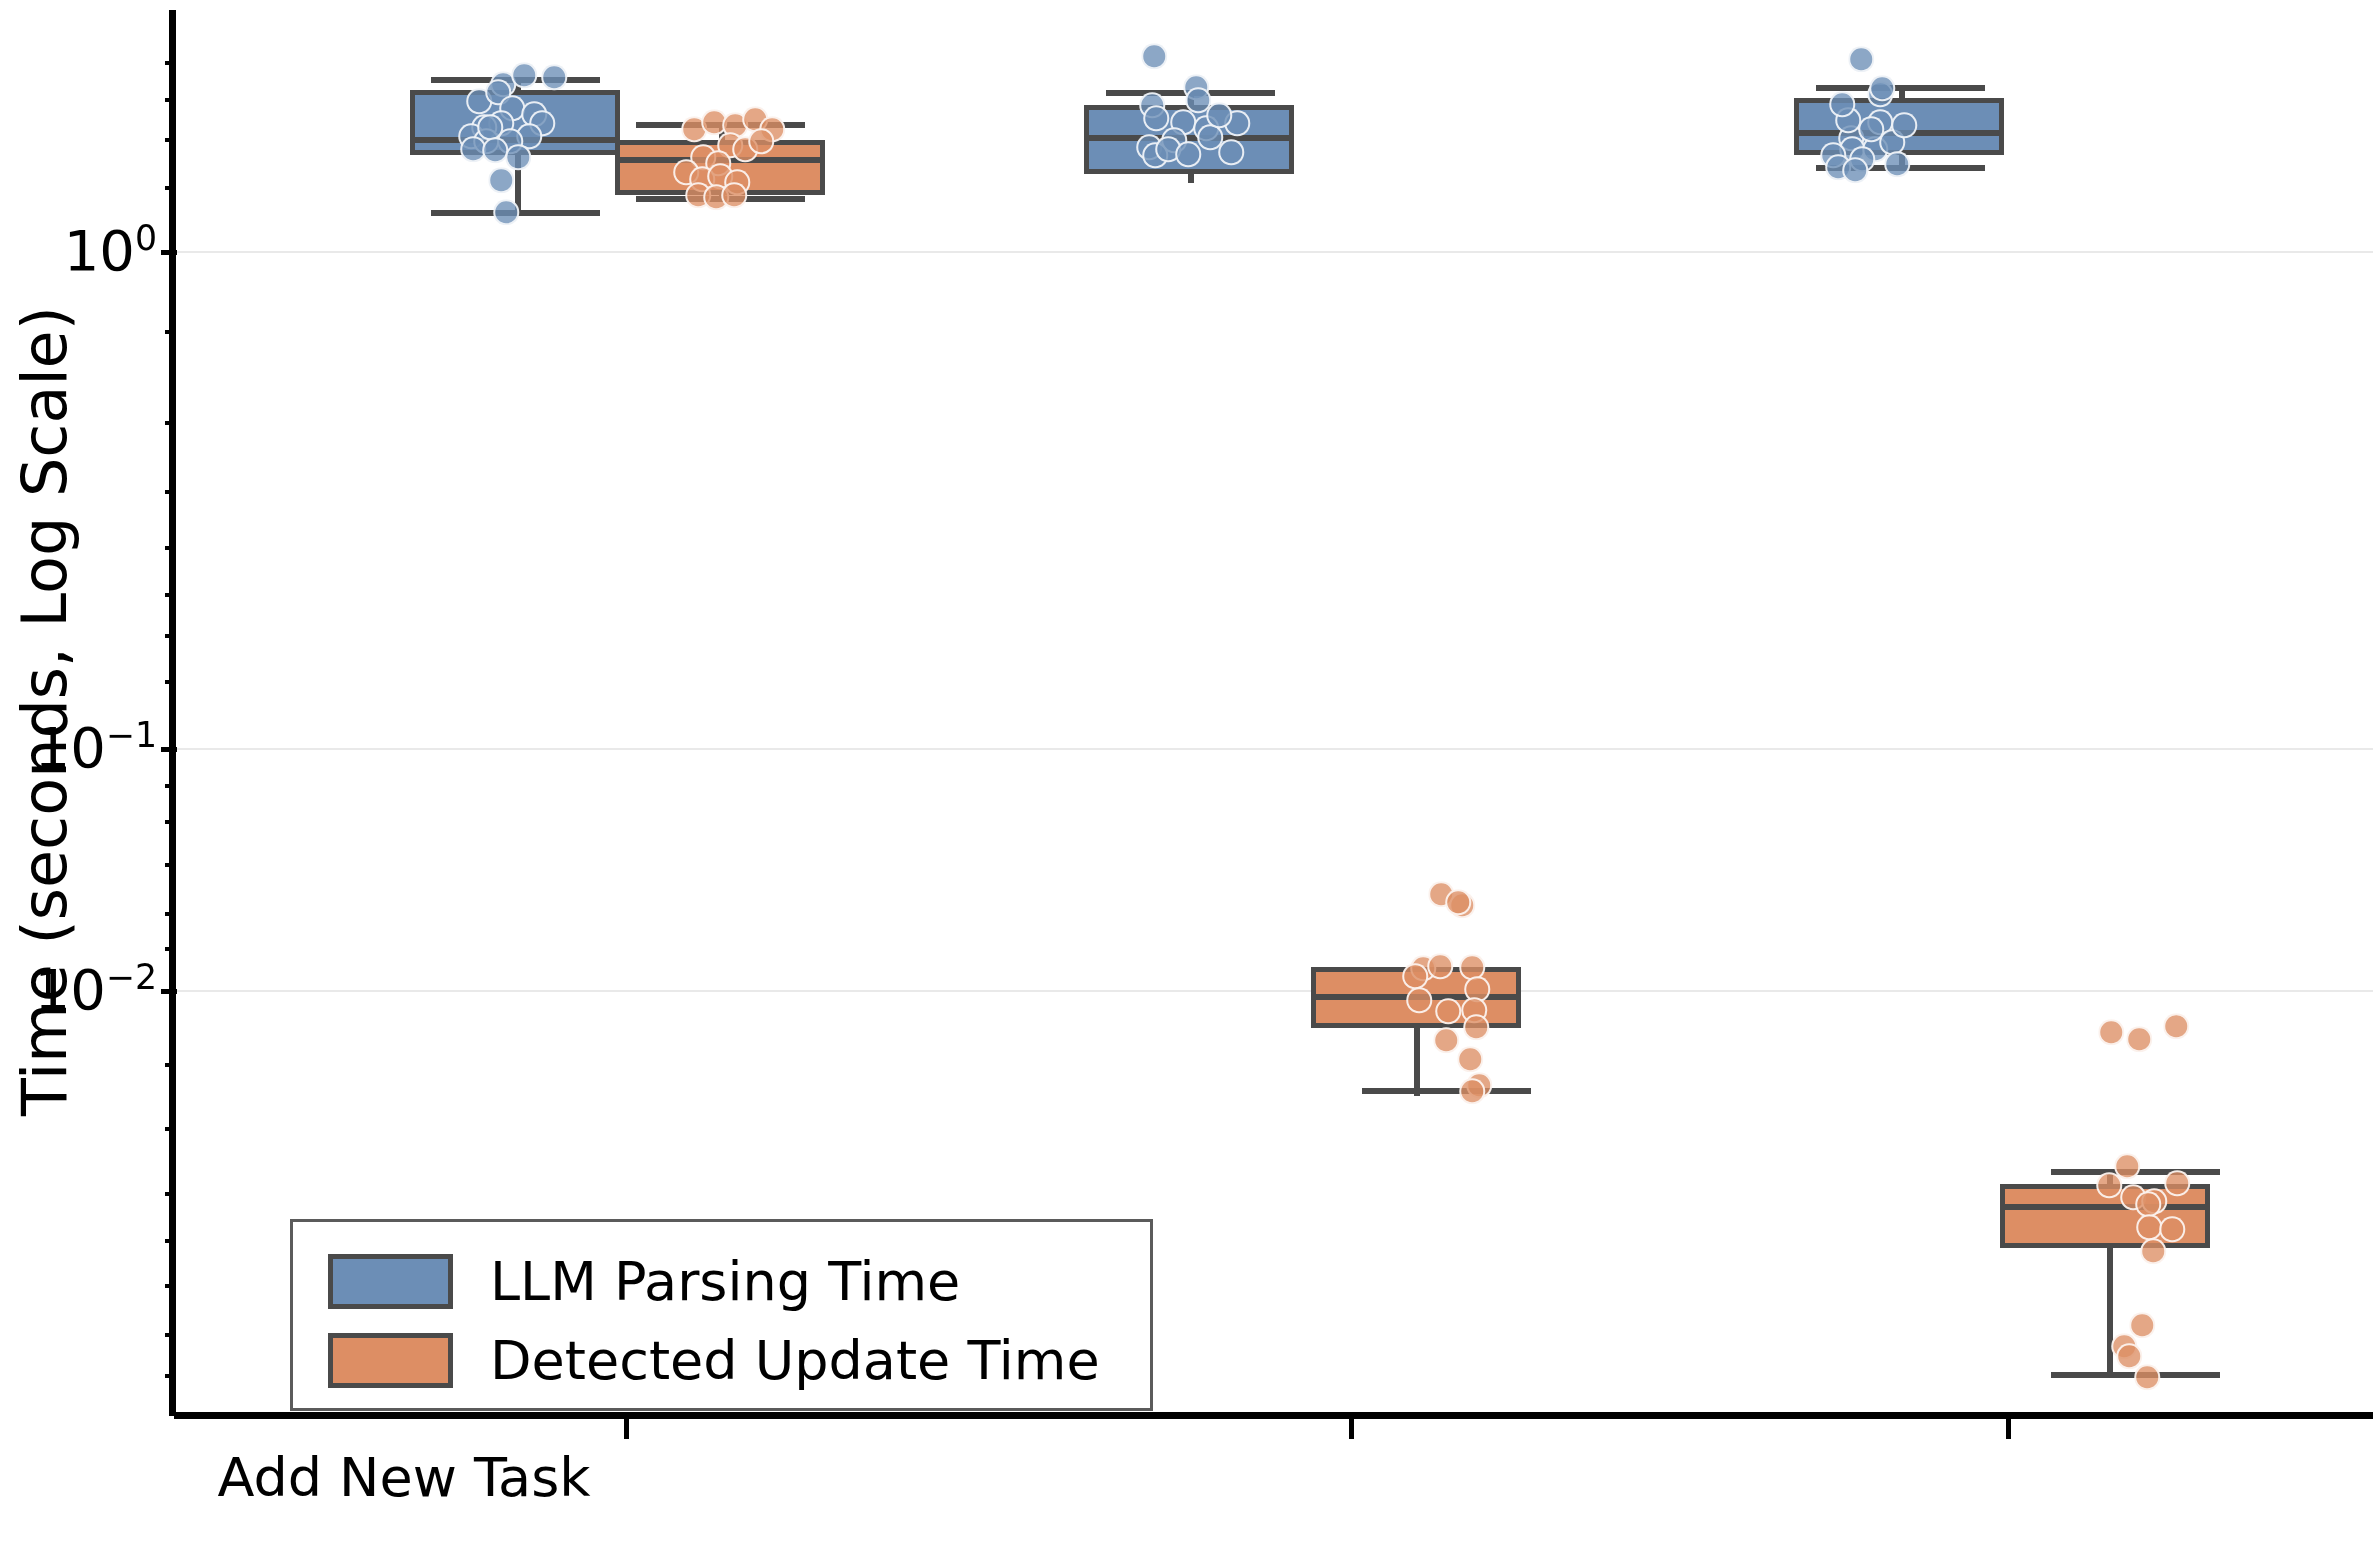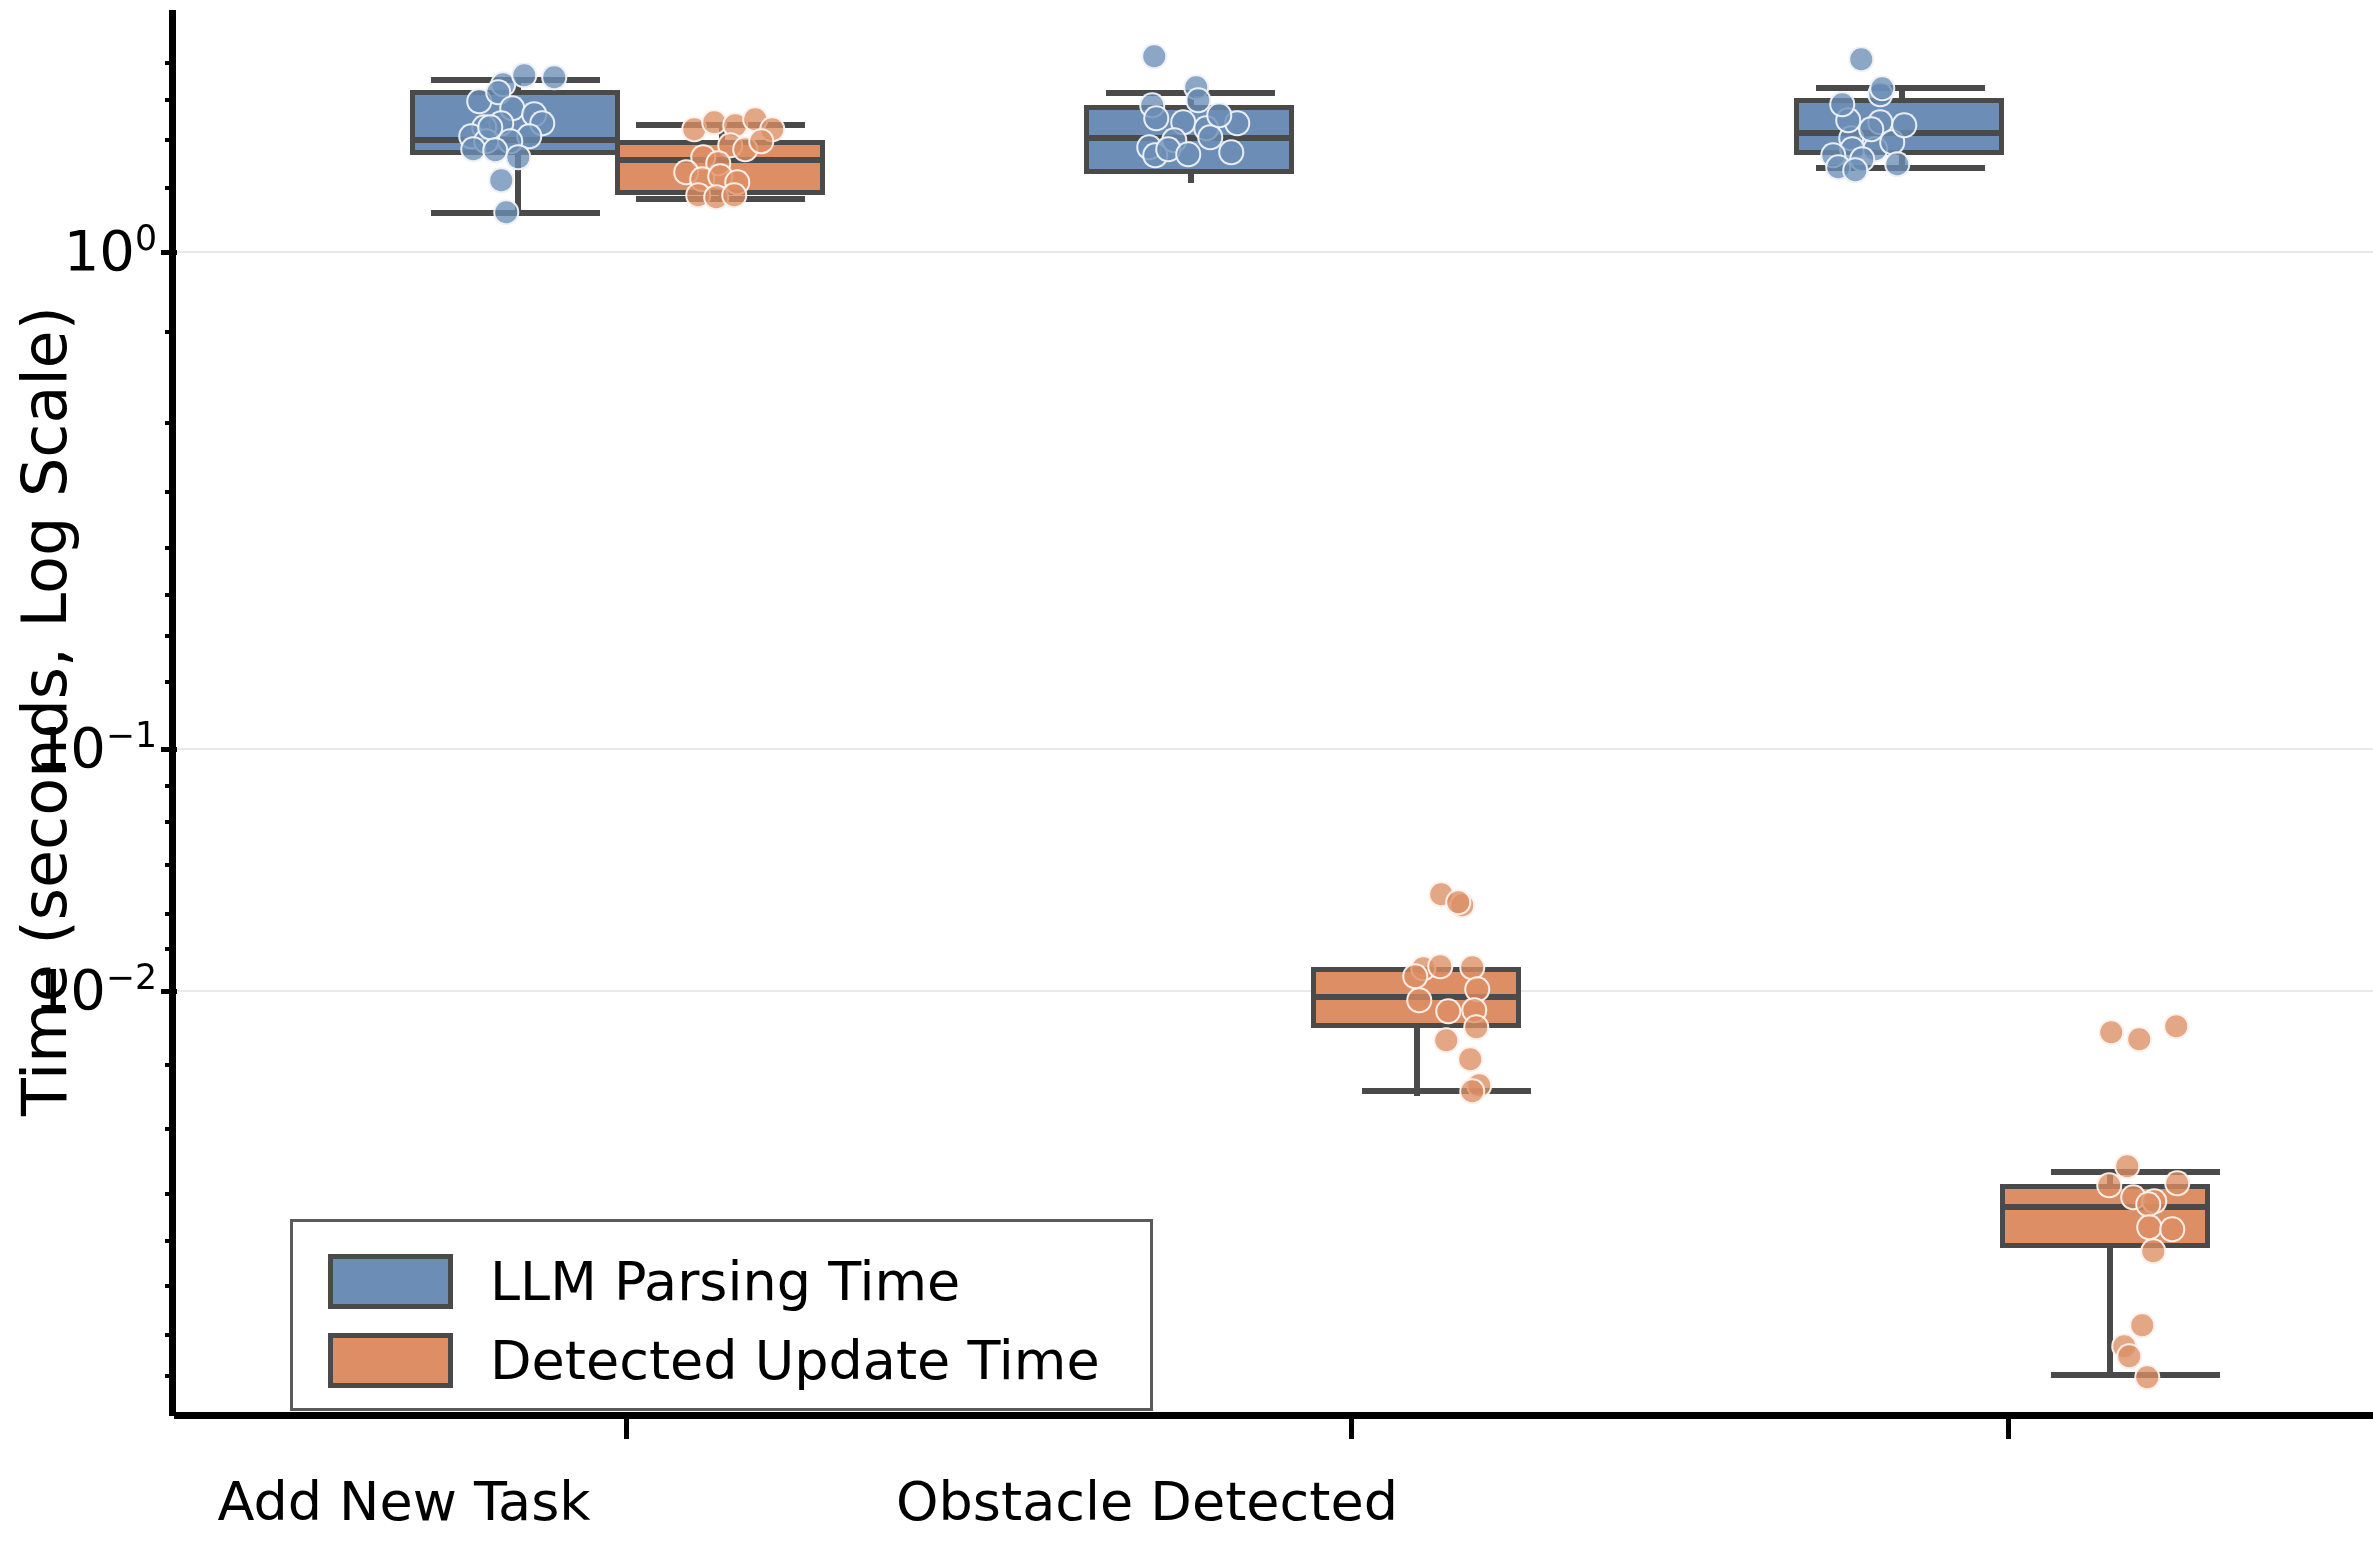--- a/index.html
+++ b/index.html
@@ -69,21 +69,20 @@
     background: #000000;
   }
   .xtick-label {
     position: absolute;
     top: 1446px;
     font-size: 54px;
     color: #000000;
     text-align: center;
     white-space: nowrap;
     transform: translateX(-50%);
-    margin-top: 24px;
   }
   #y-axis-title {
     position: absolute;
     left: 0px;
     top: 0px;
     width: 1404px;
     height: 90px;
     transform-origin: 0 0;
     transform: rotate(-90deg) translate(-1413px, 0px);
     font-size: 62px;
@@ -379,21 +378,20 @@
     <span>10</span><sup style="font-size:0.62em;">−2</sup>
   </div>
 
   <div id="y-axis-title">Time (seconds, Log Scale)</div>
 
   <div class="xtick-mark" style="left:624px;"></div>
   <div class="xtick-mark" style="left:1349px;"></div>
   <div class="xtick-mark" style="left:2006px;"></div>
 
   <div class="xtick-label" style="left:404px;">Add New Task</div>
-  <div class="xtick-label" style="left:1147px;">Obstacle Detected</div>
 
   <div id="legend">
     <div class="legend-row" style="top:29px;">
       <div class="legend-swatch" style="background:#6c8eb6;"></div>
       <div class="legend-text">LLM Parsing Time</div>
     </div>
     <div class="legend-row" style="top:108px;">
       <div class="legend-swatch" style="background:#dd8e64;"></div>
       <div class="legend-text">Detected Update Time</div>
     </div>

